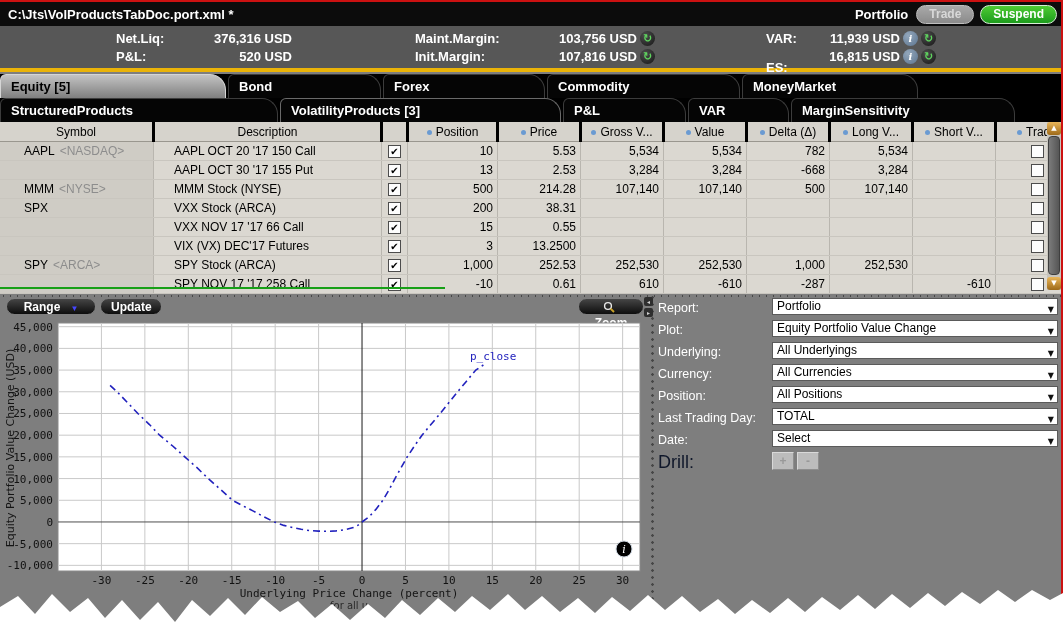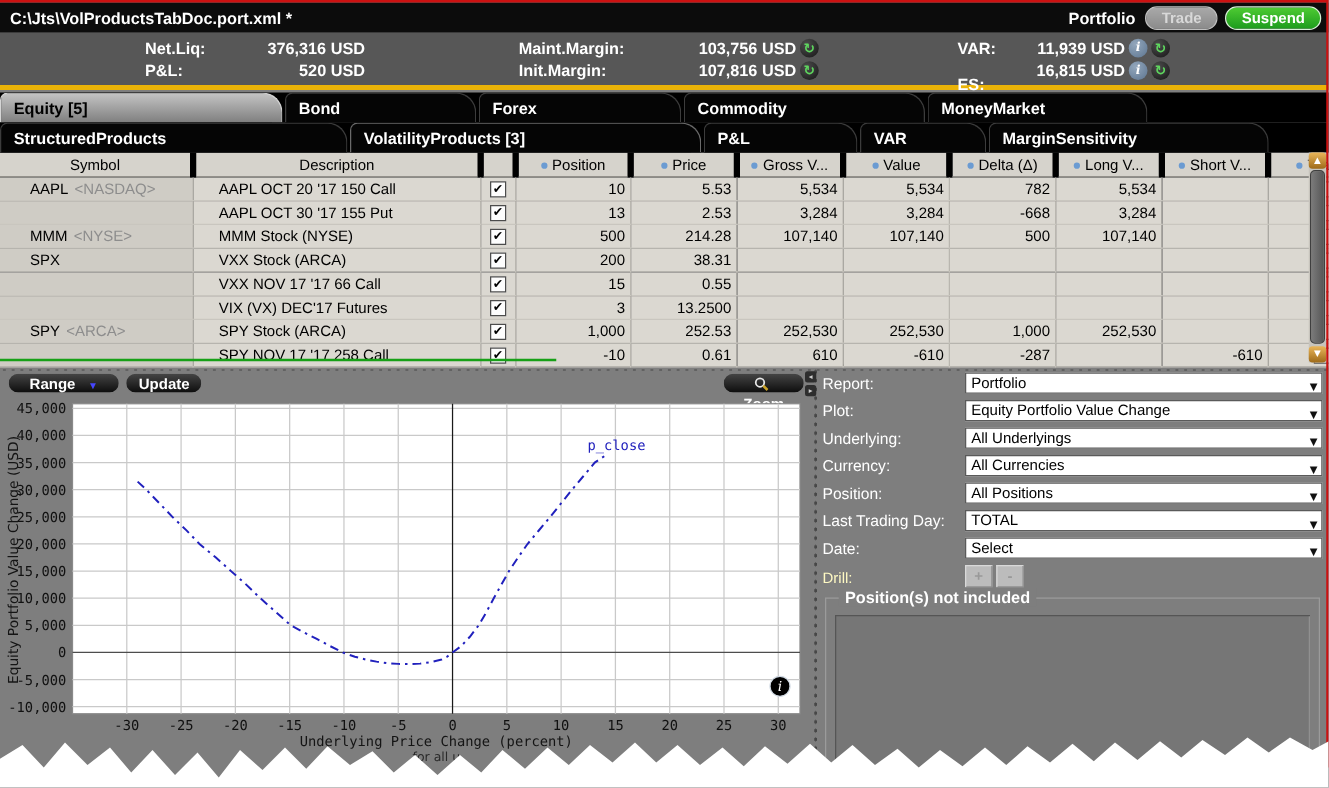--- a/index.html
+++ b/index.html
@@ -31,21 +31,21 @@
   
   #tabs1,#tabs2{position:absolute;left:0;width:1063px;height:24px;background:#000;display:flex;z-index:4;}
   #tabs1{top:74px;} #tabs2{top:98px;}
   .tab{height:24px;box-sizing:border-box;color:#fff;font-weight:bold;font-size:13px;
        padding:4px 0 0 10px;background:#050505;border:1px solid #3c3c3c;border-bottom:none;
        border-radius:6px 16px 0 0;margin-right:2px;}
   .tab.active{background:linear-gradient(#c3c3c3,#7f7f7f);color:#000;border-color:#d5d5d5;}
   
   #postable{position:absolute;left:0;top:122px;width:1047px;border-collapse:collapse;z-index:4;
             table-layout:fixed;font-size:12px;color:#000;}
-  #postable th{background:#d6d3cc;font-weight:normal;height:19px;border-right:5px solid #000000;
+  #postable th{background:#d6d3cc;font-weight:normal;height:19px;border-right:3px solid #000000;
                border-bottom:1px solid #9a978f;text-align:center;padding:0;overflow:hidden;white-space:nowrap;}
   #postable td{height:18px;background:#dbd8d1;border-right:1px solid #b9b6af;
                border-bottom:1px solid #c9c6bf;padding:0 4px;overflow:hidden;white-space:nowrap;}
   #postable td.sym{background:#cfccc5;padding-left:24px;}
   #postable td.desc{padding-left:20px;}
   #postable td.num{text-align:right;}
   #postable td.chk,#postable td.trade{text-align:center;padding:0;}
   .exch{color:#8d8d8d;margin-left:5px;}
   .bullet{display:inline-block;width:5px;height:5px;border-radius:50%;background:#6b9bd2;
           margin-right:4px;vertical-align:1px;}
@@ -81,21 +81,21 @@
   
   #controls{position:absolute;left:658px;top:8px;width:402px;}
   .ctl-row{position:relative;height:22px;}
   .ctl-row .lbl{color:#fff;font-size:12.5px;line-height:19px;}
   .ctl-row .sel{position:absolute;left:114px;top:0;width:286px;height:17px;background:#fff;
         border:1px solid #5a5a5a;box-sizing:border-box;font-size:12px;color:#000;
         line-height:15px;padding-left:4px;overflow:hidden;white-space:nowrap;}
   .ctl-row .sel .arr{position:absolute;right:3px;top:3px;font-size:8px;color:#111;
         font-family:"DejaVu Sans",sans-serif;}
   #drill-row{position:relative;height:24px;}
-  #drill-row .lbl{color:#fef9c3;font-size:12px;line-height:20px;}
+  #drill-row .lbl{color:#0f172a;font-size:18px;line-height:20px;}
   .drillbtn{position:absolute;top:0;width:22px;height:18px;background:#bcbcbc;border:1px solid #d9d9d9;
         border-right-color:#8e8e8e;border-bottom-color:#8e8e8e;color:#999;font-size:12px;
         font-weight:bold;text-align:center;line-height:16px;box-sizing:border-box;}
   #groupbox{position:absolute;left:660px;top:188px;width:396px;height:150px;
         border:1px solid #9b9b9b;box-sizing:border-box;}
   #groupbox .legend{position:absolute;left:10px;top:-9px;background:#7e7e7e;padding:0 5px;
         color:#fff;font-size:13px;font-weight:bold;}
   #groupbox .inner{position:absolute;left:7px;top:13px;width:380px;height:128px;background:#767676;
         box-shadow:inset 1px 1px 0 #555,inset -1px -1px 0 #909090;}
   
@@ -381,22 +381,18 @@
         <div class="ctl-row"><span class="lbl">Report:</span><div class="sel"><span>Portfolio</span><span class="arr">▼</span></div></div>
         <div class="ctl-row"><span class="lbl">Plot:</span><div class="sel"><span>Equity Portfolio Value Change</span><span class="arr">▼</span></div></div>
         <div class="ctl-row"><span class="lbl">Underlying:</span><div class="sel"><span>All Underlyings</span><span class="arr">▼</span></div></div>
         <div class="ctl-row"><span class="lbl">Currency:</span><div class="sel"><span>All Currencies</span><span class="arr">▼</span></div></div>
         <div class="ctl-row"><span class="lbl">Position:</span><div class="sel"><span>All Positions</span><span class="arr">▼</span></div></div>
         <div class="ctl-row"><span class="lbl">Last Trading Day:</span><div class="sel"><span>TOTAL</span><span class="arr">▼</span></div></div>
         <div class="ctl-row"><span class="lbl">Date:</span><div class="sel"><span>Select</span><span class="arr">▼</span></div></div>
         <div id="drill-row"><span class="lbl">Drill:</span><span class="drillbtn" style="left:114px;">+</span><span class="drillbtn" style="left:139px;">-</span></div>
       </div>
 
-    <div id="groupbox">
-      <span class="legend">Position(s) not included</span>
-      <div class="inner"></div>
-    </div>
   </div>
 
   <svg id="tear" width="1063" height="630">
     <polygon fill="#ffffff" points="0,607 18,596 35,614 52,594 70,612 88,598 105,618 122,600 140,620 158,602 175,622 192,600 210,616 228,598 245,615 262,597 280,612 298,601 315,618 332,604 350,620 368,604 385,618 402,600 420,615 438,598 455,612 472,596 490,610 508,594 525,610 542,596 560,612 578,598 595,613 612,597 630,611 648,595 665,610 682,596 700,612 718,599 735,614 752,600 770,613 788,598 805,612 822,597 840,610 858,595 875,609 892,594 910,608 928,593 945,606 962,592 980,604 998,590 1015,602 1032,590 1050,600 1063,593 1063,630 0,630"></polygon>
   </svg>
 </div>
 
 </body></html>

